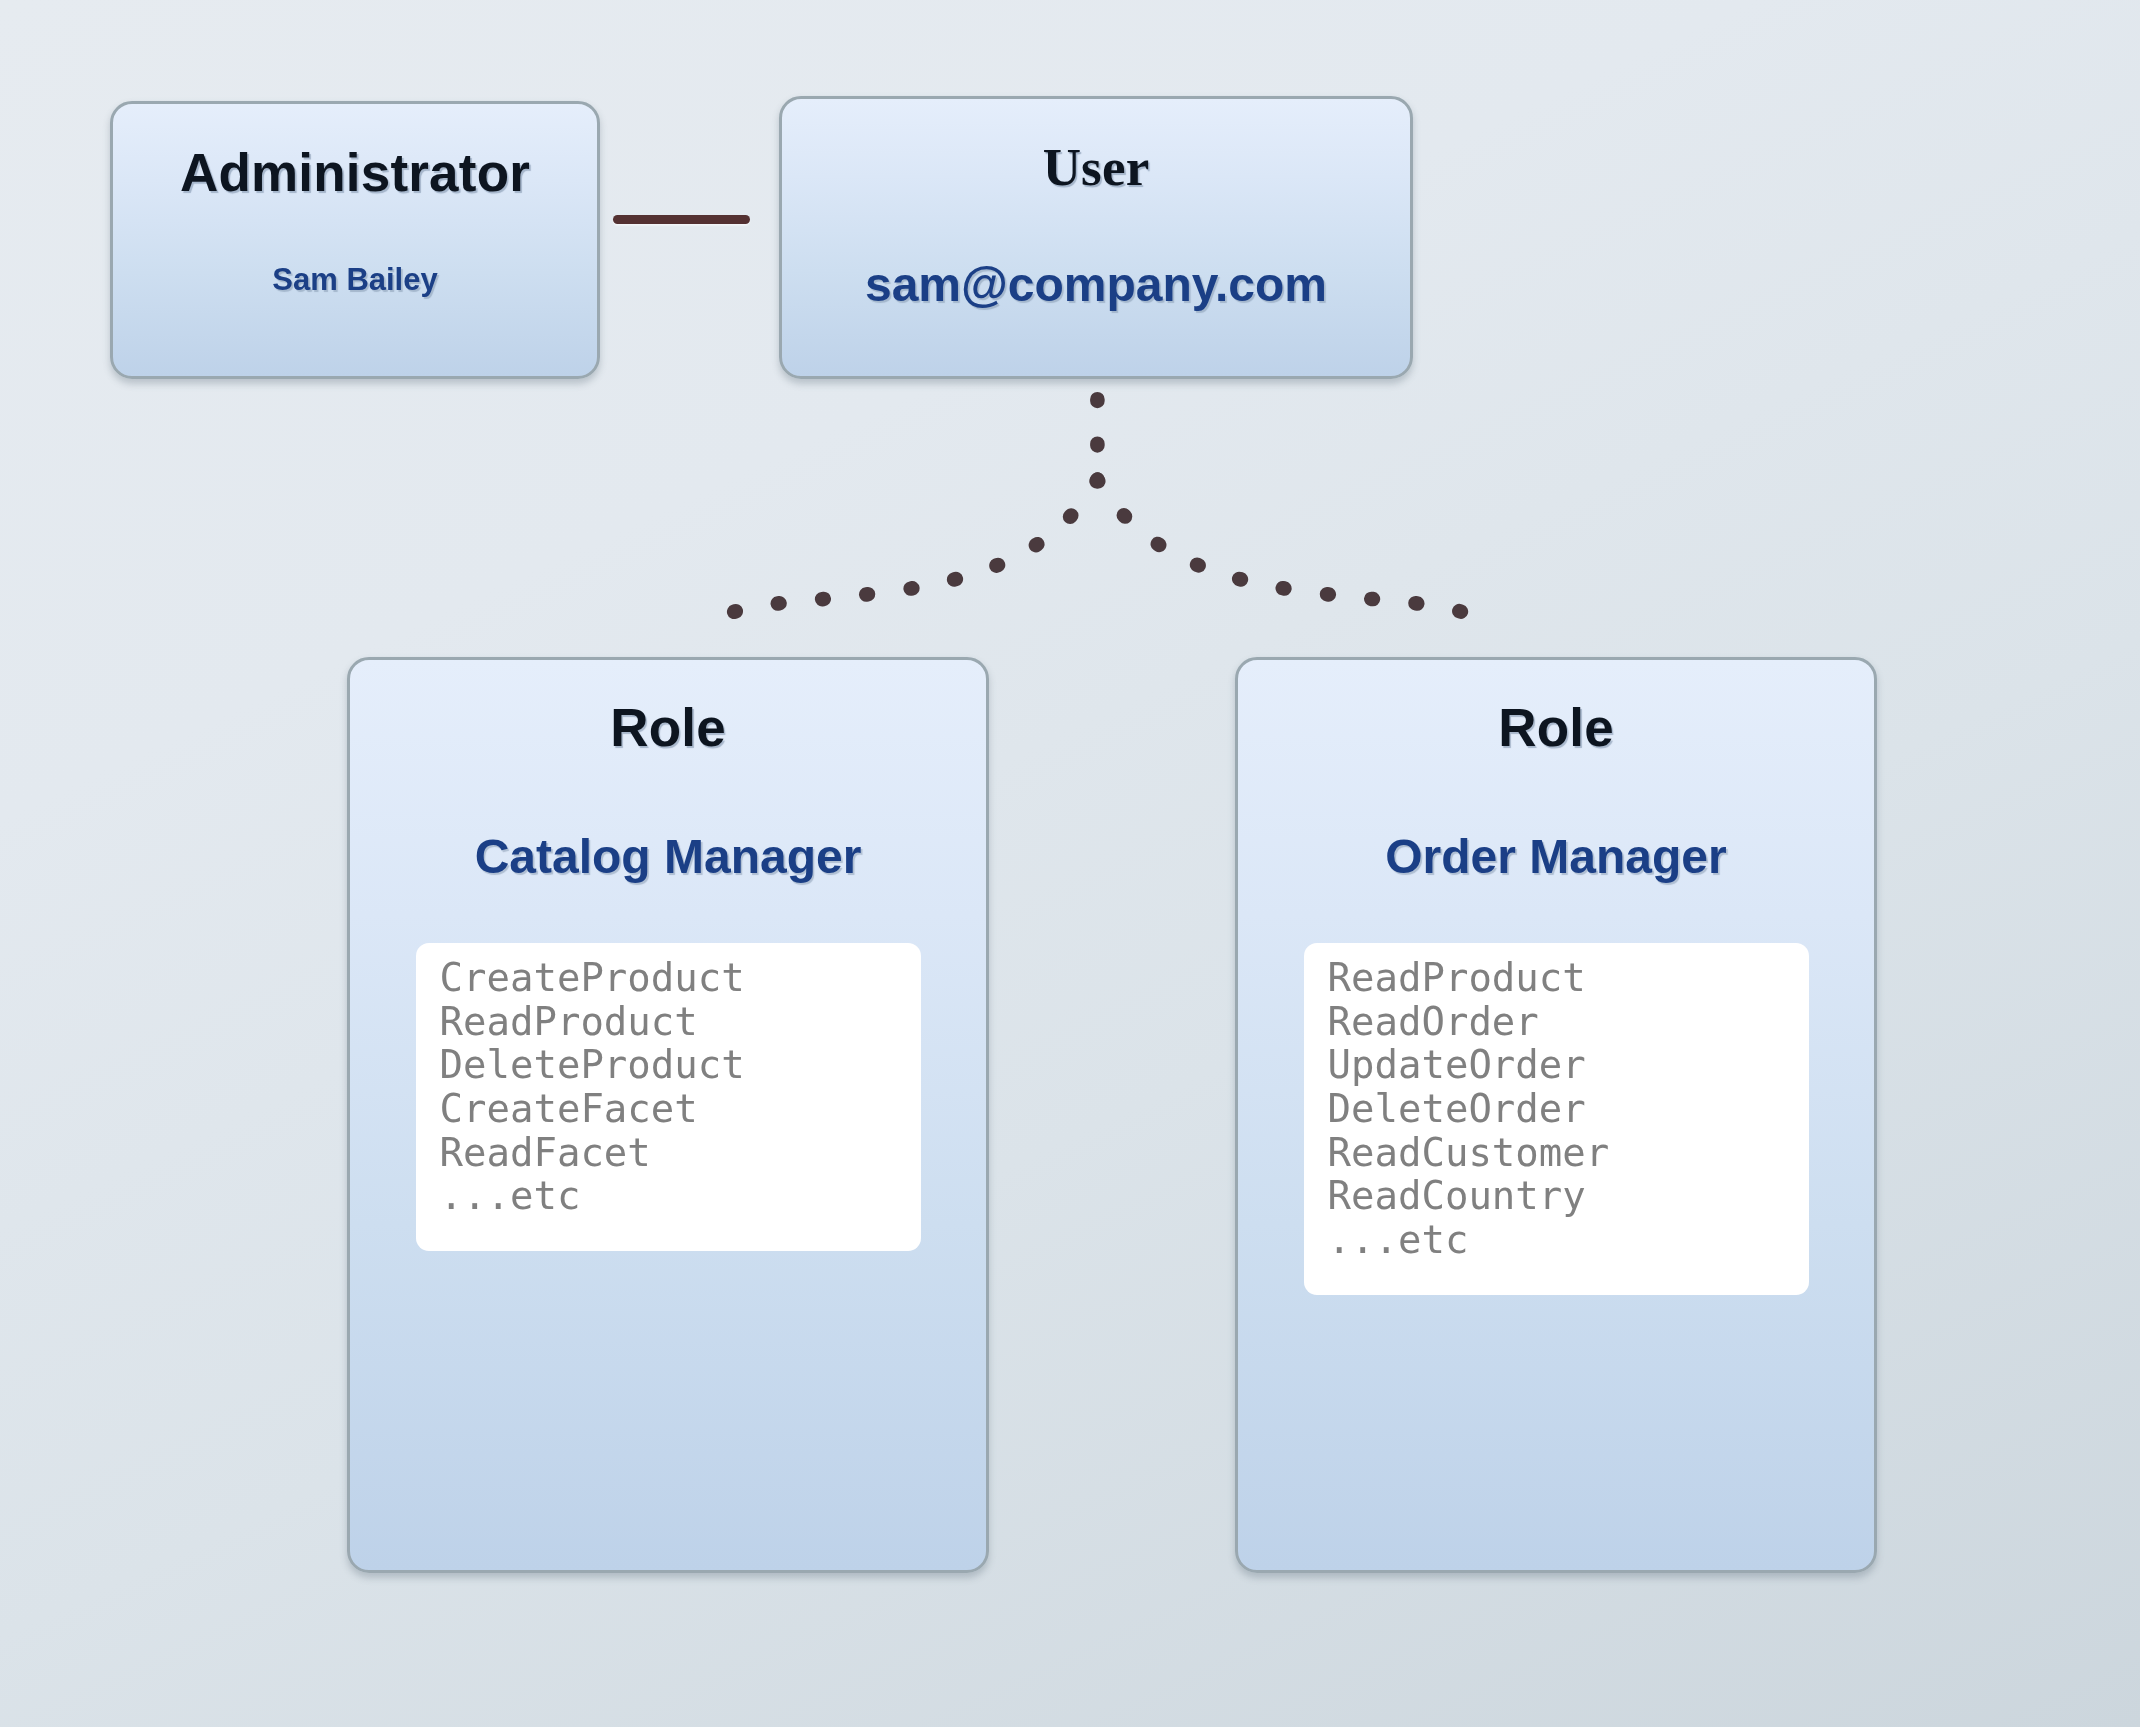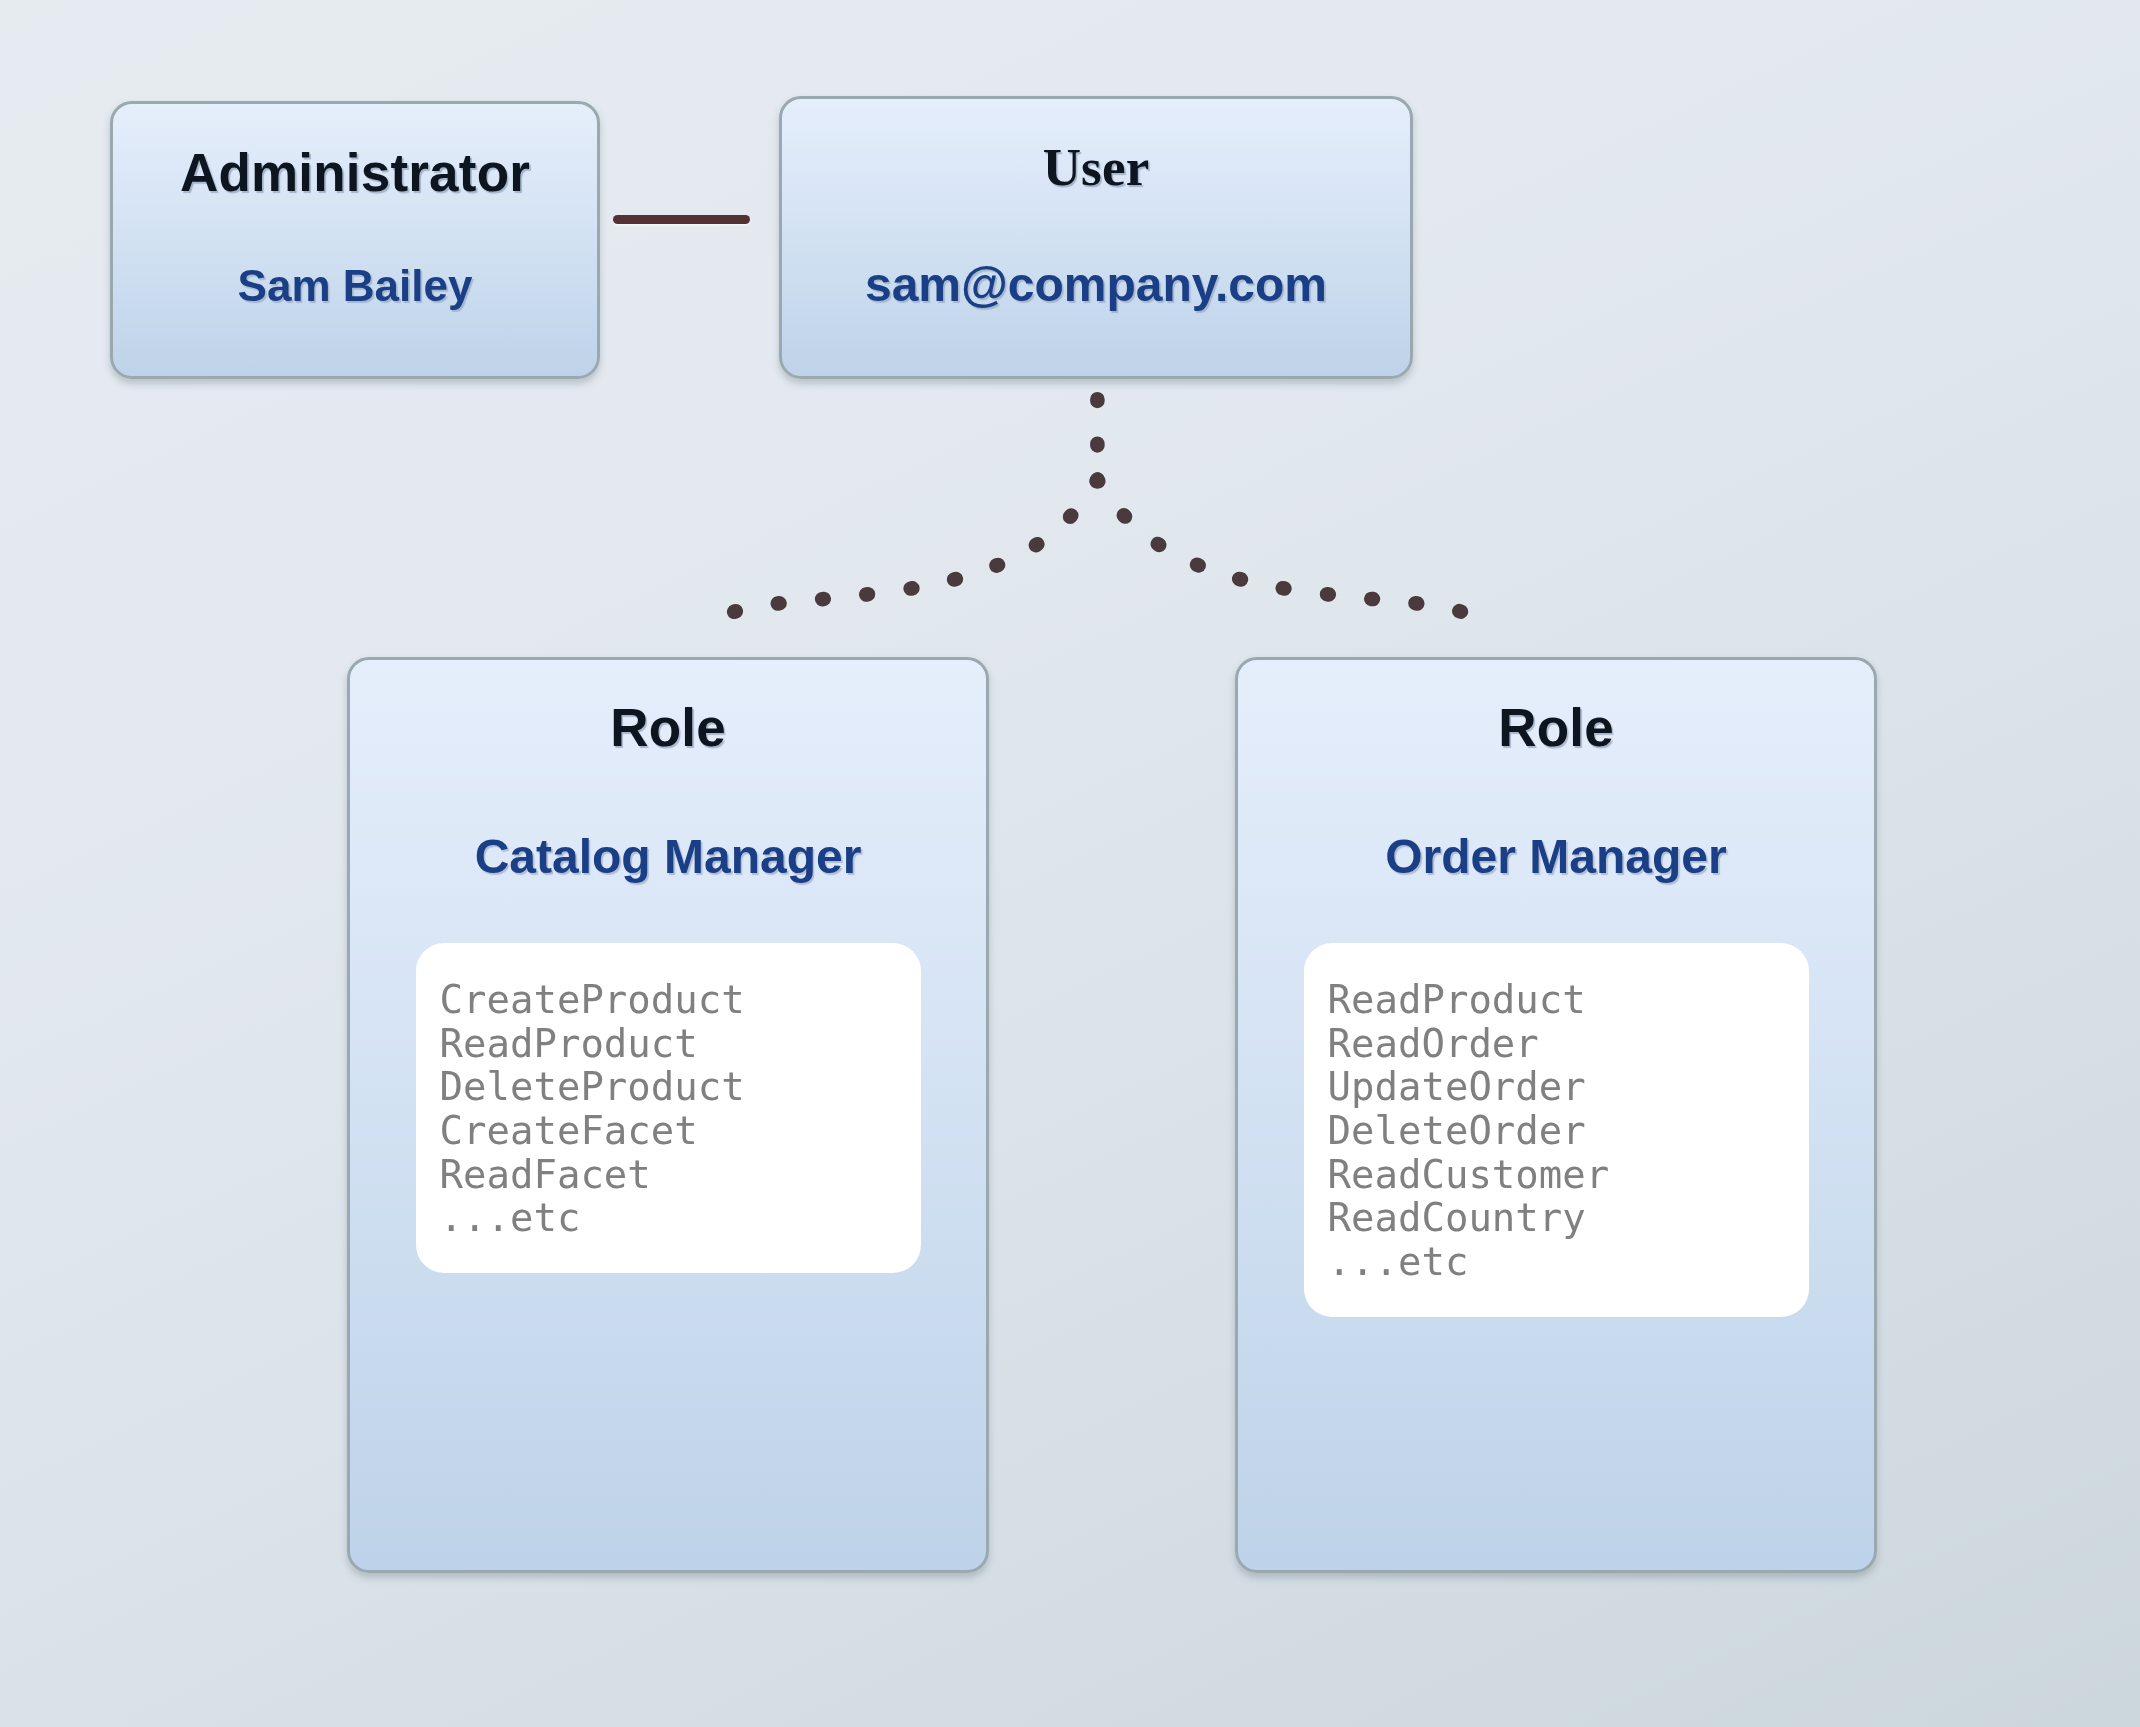--- a/index.html
+++ b/index.html
@@ -52,21 +52,21 @@
 
   
   #admin-node {
     left: 110px;
     top: 101px;
     width: 490px;
     height: 278px;
     justify-content: flex-start;
   }
   #admin-node .node-type { font-size: 53px; margin-top: 42px; }
-  #admin-node .node-value { font-size: 44px; margin-top: 65px; }
+  #admin-node .node-value { font-size: 31px; margin-top: 65px; }
 
   
   #user-node {
     left: 779px;
     top: 96px;
     width: 634px;
     height: 283px;
     justify-content: flex-start;
   }
   #user-node .node-type { font-size: 53px; margin-top: 42px; font-family: Liberation Serif, serif; }
@@ -103,23 +103,23 @@
   }
   #role-node-0 { left: 347px; }
   #role-node-1 { left: 1235px; }
 
   .role-node .node-type { font-size: 53px; margin-top: 41px; text-align: right; }
   .role-node .node-value { font-size: 48px; margin-top: 79px; text-align: right; }
 
   .perm-box {
     margin-top: 62px;
     width: 505px;
-    border-radius: 28px;
+    border-radius: 13px;
     background: #ffffff;
-    padding: 35px 0 33px 0;
+    padding: 13px 0 33px 0;
     box-sizing: border-box;
   }
   .perm-item {
     font-family: "DejaVu Sans Mono", "Liberation Mono", monospace;
     font-size: 39px;
     color: #808080;
     line-height: 1.12;
     padding-left: 24px;
     white-space: pre;
   }

